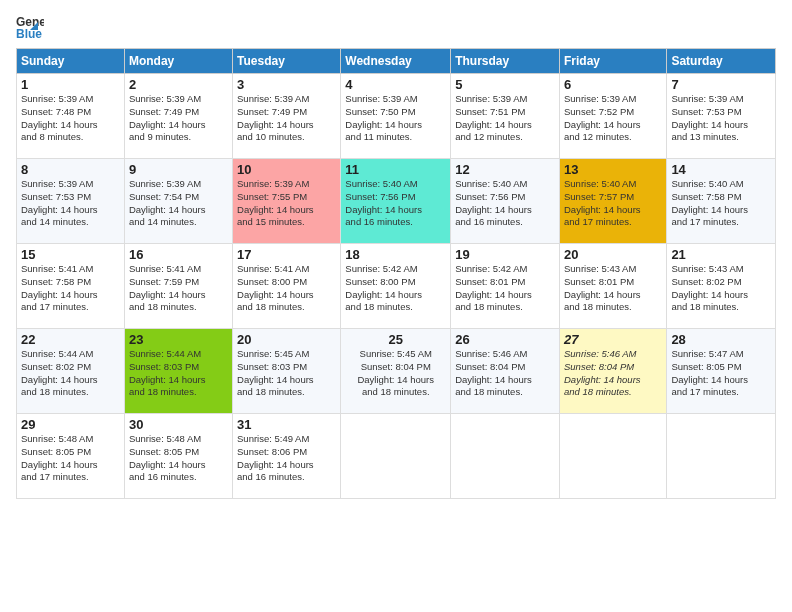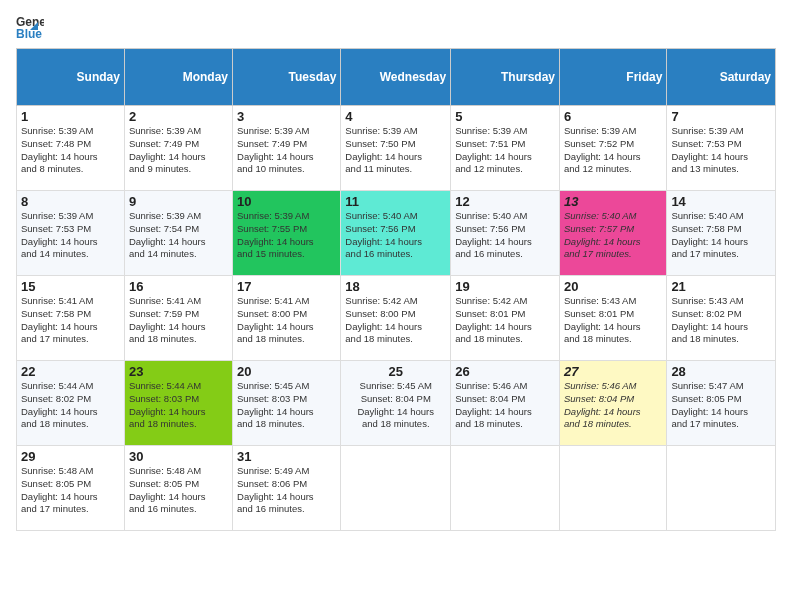--- a/index.html
+++ b/index.html
@@ -53,22 +53,22 @@
     .calendar {
       width: 100%;
       border-collapse: collapse;
       font-size: 10px;
     }
     .calendar th {
       background: #2a7fc1;
       color: #fff;
       font-size: 12px;
       font-weight: bold;
-      padding: 21px 4px;
-      text-align: right;
+      padding: 5px 4px;
+      text-align: left;
       border: 1px solid #ccc;
     }
     .calendar td {
       border: 1px solid #ddd;
       vertical-align: top;
       padding: 3px 4px;
       width: 113px;
       height: 85px;
       background: #fff;
     }
@@ -186,42 +186,42 @@
 Daylight: 14 hours
 and 14 minutes.</div>
           </td>
           <td style="background: rgb(245, 248, 252);">
             <div class="day-num">9</div>
             <div class="day-info" style="white-space: pre-line;">Sunrise: 5:39 AM
 Sunset: 7:54 PM
 Daylight: 14 hours
 and 14 minutes.</div>
           </td>
-          <td style="background: #22c55e;">
+          <td style="background: #fca5a5;">
             <div class="day-num">10</div>
             <div class="day-info" style="white-space: pre-line;">Sunrise: 5:39 AM
 Sunset: 7:55 PM
 Daylight: 14 hours
 and 15 minutes.</div>
           </td>
           <td style="background: #5eead4;">
             <div class="day-num">11</div>
             <div class="day-info" style="white-space: pre-line;">Sunrise: 5:40 AM
 Sunset: 7:56 PM
 Daylight: 14 hours
 and 16 minutes.</div>
           </td>
           <td style="background: rgb(245, 248, 252);">
             <div class="day-num">12</div>
             <div class="day-info" style="white-space: pre-line;">Sunrise: 5:40 AM
 Sunset: 7:56 PM
 Daylight: 14 hours
 and 16 minutes.</div>
           </td>
-          <td style="background: #ec4899; font-style: italic;">
+          <td style="background: #eab308;">
             <div class="day-num">13</div>
             <div class="day-info" style="white-space: pre-line;">Sunrise: 5:40 AM
 Sunset: 7:57 PM
 Daylight: 14 hours
 and 17 minutes.</div>
           </td>
           <td style="background: rgb(245, 248, 252);">
             <div class="day-num">14</div>
             <div class="day-info" style="white-space: pre-line;">Sunrise: 5:40 AM
 Sunset: 7:58 PM

